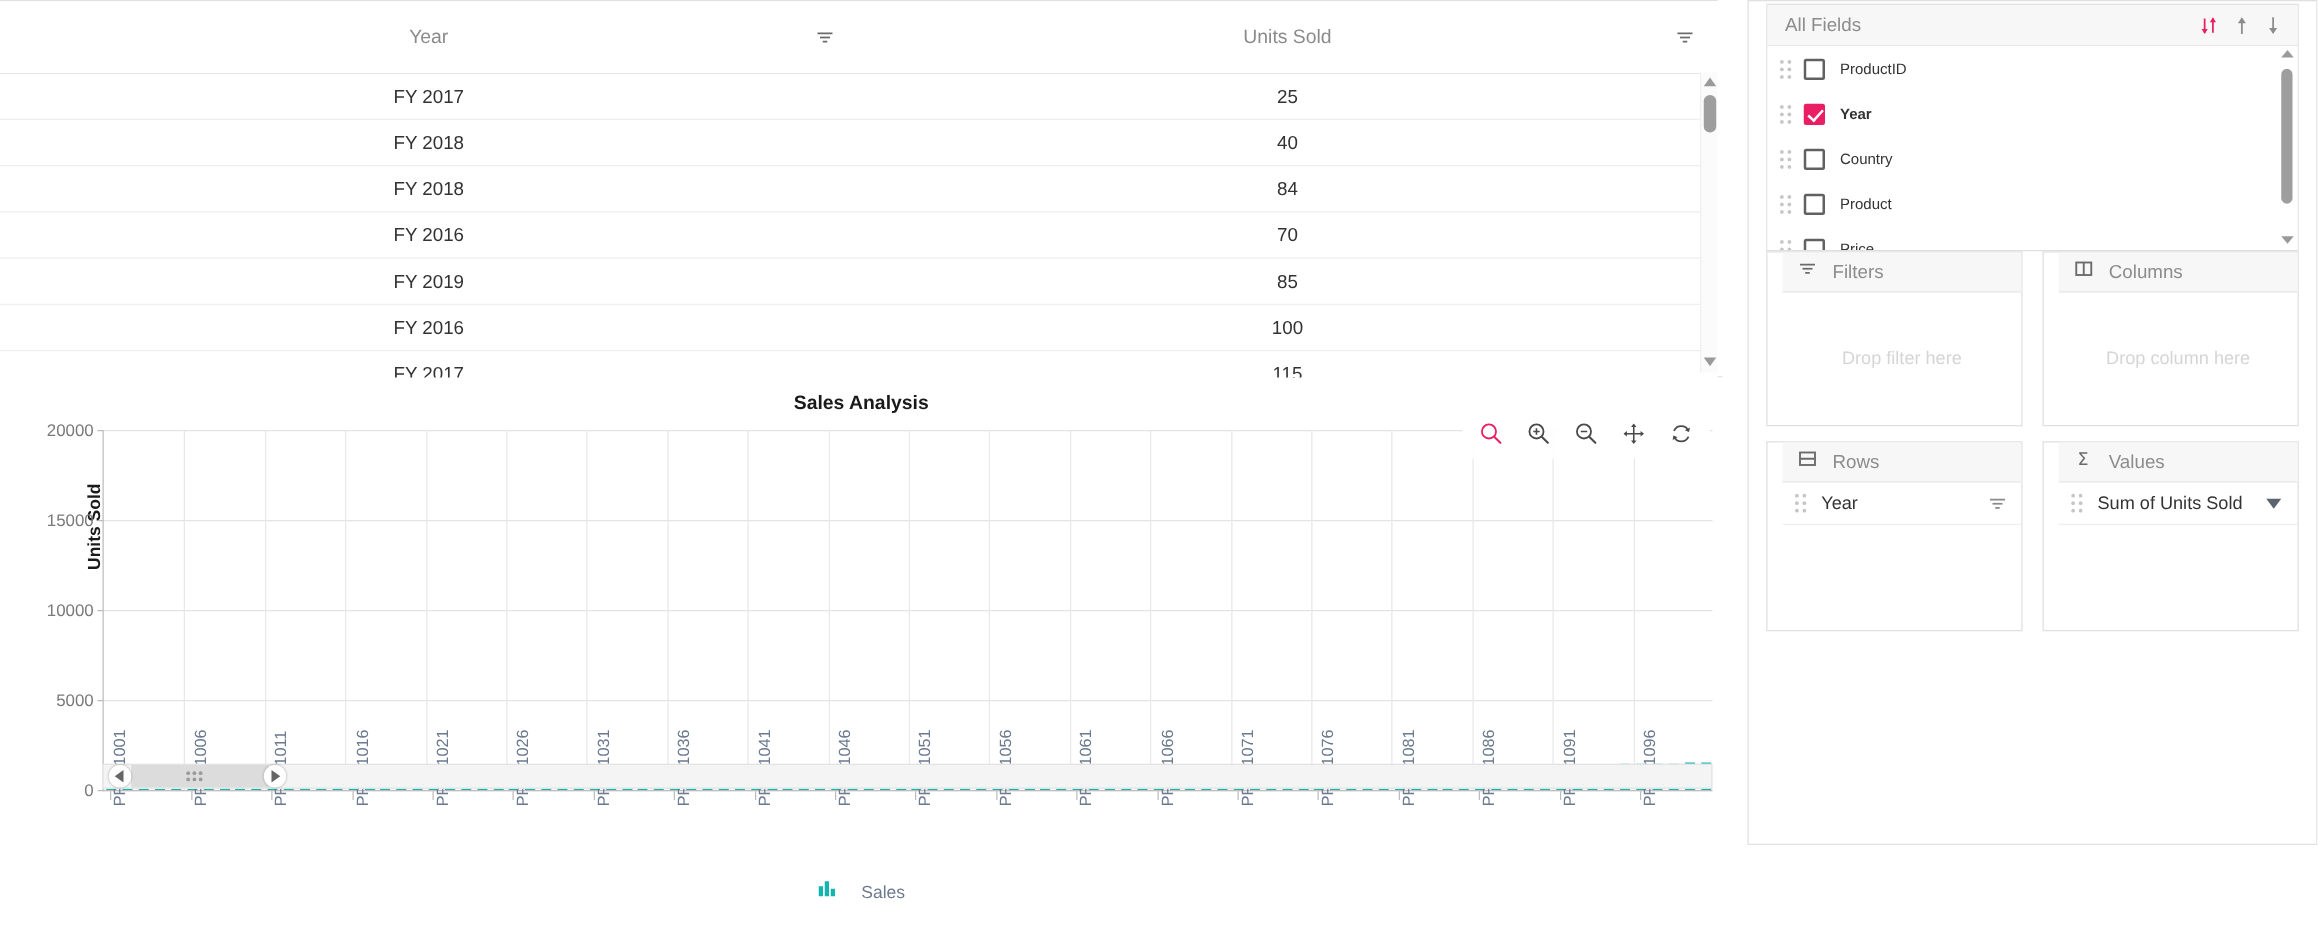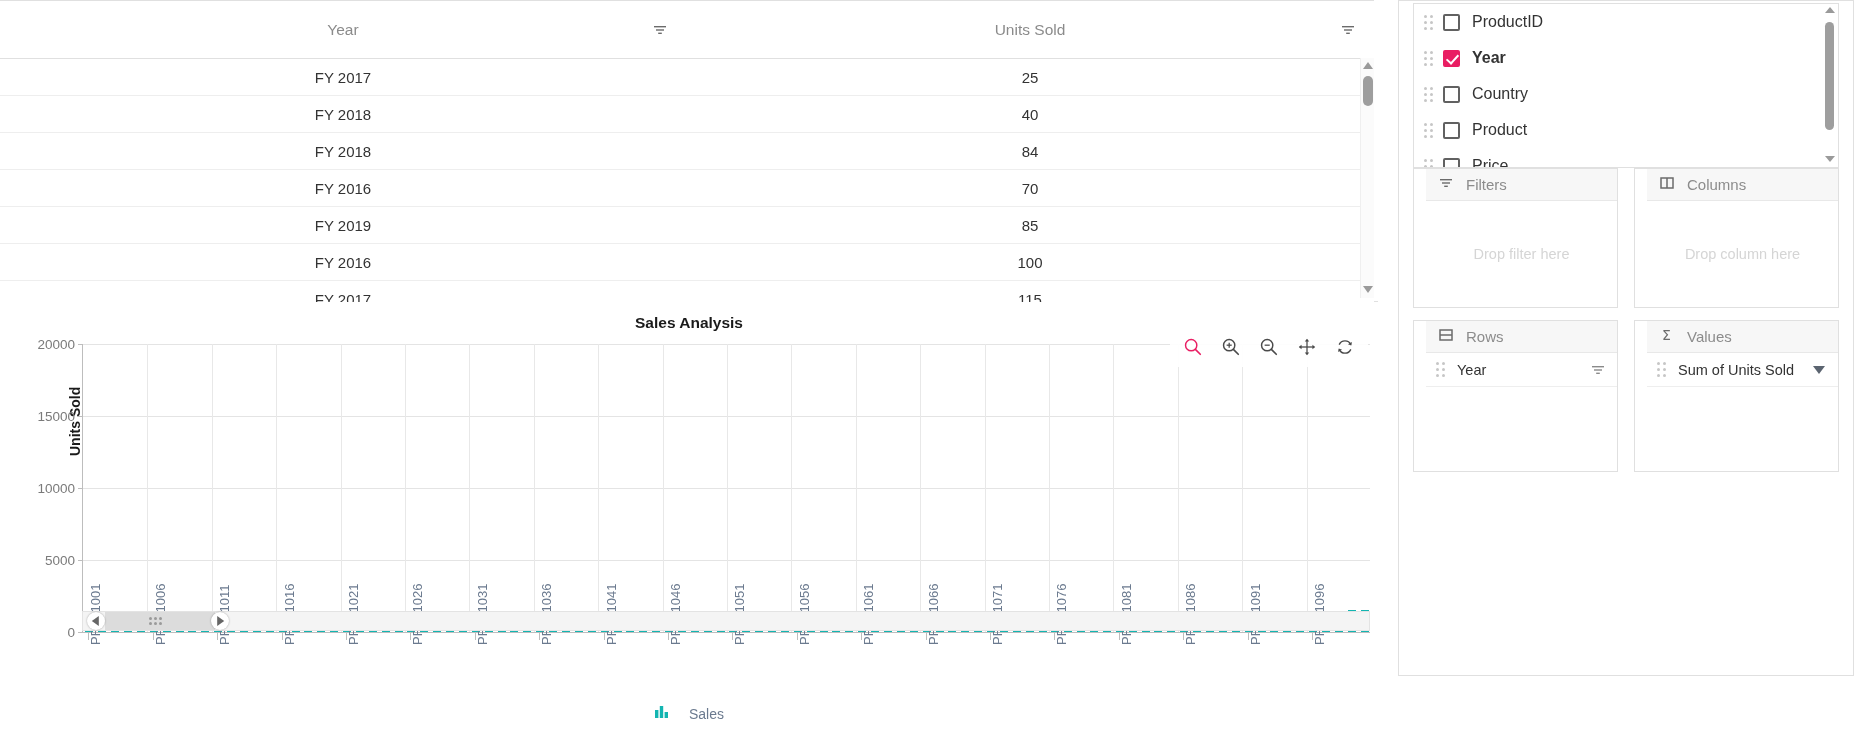--- a/index.html
+++ b/index.html
@@ -161,21 +161,21 @@
   .drag-dots span { width:3px;height:3px;border-radius:50%;background:#c6c6c6;display:block; }
   .chk {
     width: 17px; height: 17px; border: 2px solid #616161; border-radius: 2px;
     margin-right: 12px; position:relative; background:#fff; cursor:pointer; flex: none;
   }
   .chk.on { background: #e91e63; border-color:#e91e63; }
   .chk.on:after {
     content:""; position:absolute; left: 4px; top: 0px; width: 5px; height: 10px;
     border: solid #fff; border-width: 0 2px 2px 0; transform: rotate(42deg);
   }
-  .field-name { font-size: 16px; color: #333; }
+  .field-name { font-size: 12px; color: #333; }
   .field-row.checked .field-name { font-weight: bold; }
   .fl-scroll {
     position:absolute; right: 3px; top: 2px; width: 12px; height: 159px; background:#fff;
   }
   .fl-arrow { position:absolute; left:1px; width:11px; height:10px; cursor:pointer; }
   .fl-arrow.up { top:0; } .fl-arrow.down { bottom:0; }
   .fl-arrow i { display:block; width:0;height:0;margin:1px auto 0;
     border-left:5px solid transparent;border-right:5px solid transparent; }
   .fl-arrow.up i { border-bottom:6px solid #9a9a9a; }
   .fl-arrow.down i { border-top:6px solid #9a9a9a; }
@@ -583,20 +583,45 @@
           </svg>
         </span>
         <span class="legend-text">Sales</span>
       </div>
     </div>
   </div>
 
   <div class="right-pane">
 
     <div class="allfields-box">
+      <div class="allfields-hdr">
+        <span class="t">All Fields</span>
+        <span class="sort-icons">
+          <span class="sort-ic">
+            <svg width="17" height="17" viewBox="0 0 18 18">
+              <line x1="5" y1="3" x2="5" y2="15" stroke="#e91e63" stroke-width="1.5"></line>
+              <path d="M5 16 L2.4 11.8 L7.6 11.8 Z" fill="#e91e63"></path>
+              <line x1="12" y1="3" x2="12" y2="15" stroke="#e91e63" stroke-width="1.5"></line>
+              <path d="M12 2 L9.4 6.2 L14.6 6.2 Z" fill="#e91e63"></path>
+            </svg>
+          </span>
+          <span class="sort-ic">
+            <svg width="15" height="17" viewBox="0 0 14 18">
+              <line x1="7" y1="3" x2="7" y2="16" stroke="#8c8c8c" stroke-width="1.5"></line>
+              <path d="M7 2 L3.6 7 L10.4 7 Z" fill="#8c8c8c"></path>
+            </svg>
+          </span>
+          <span class="sort-ic">
+            <svg width="15" height="17" viewBox="0 0 14 18">
+              <line x1="7" y1="2" x2="7" y2="15" stroke="#8c8c8c" stroke-width="1.5"></line>
+              <path d="M7 16 L3.6 11 L10.4 11 Z" fill="#8c8c8c"></path>
+            </svg>
+          </span>
+        </span>
+      </div>
 
       <div class="field-list">
         <div class="field-row">
           <span class="drag-dots">
             <span></span>
               <span></span>
               <span></span>
               <span></span>
               <span></span>
               <span></span>

